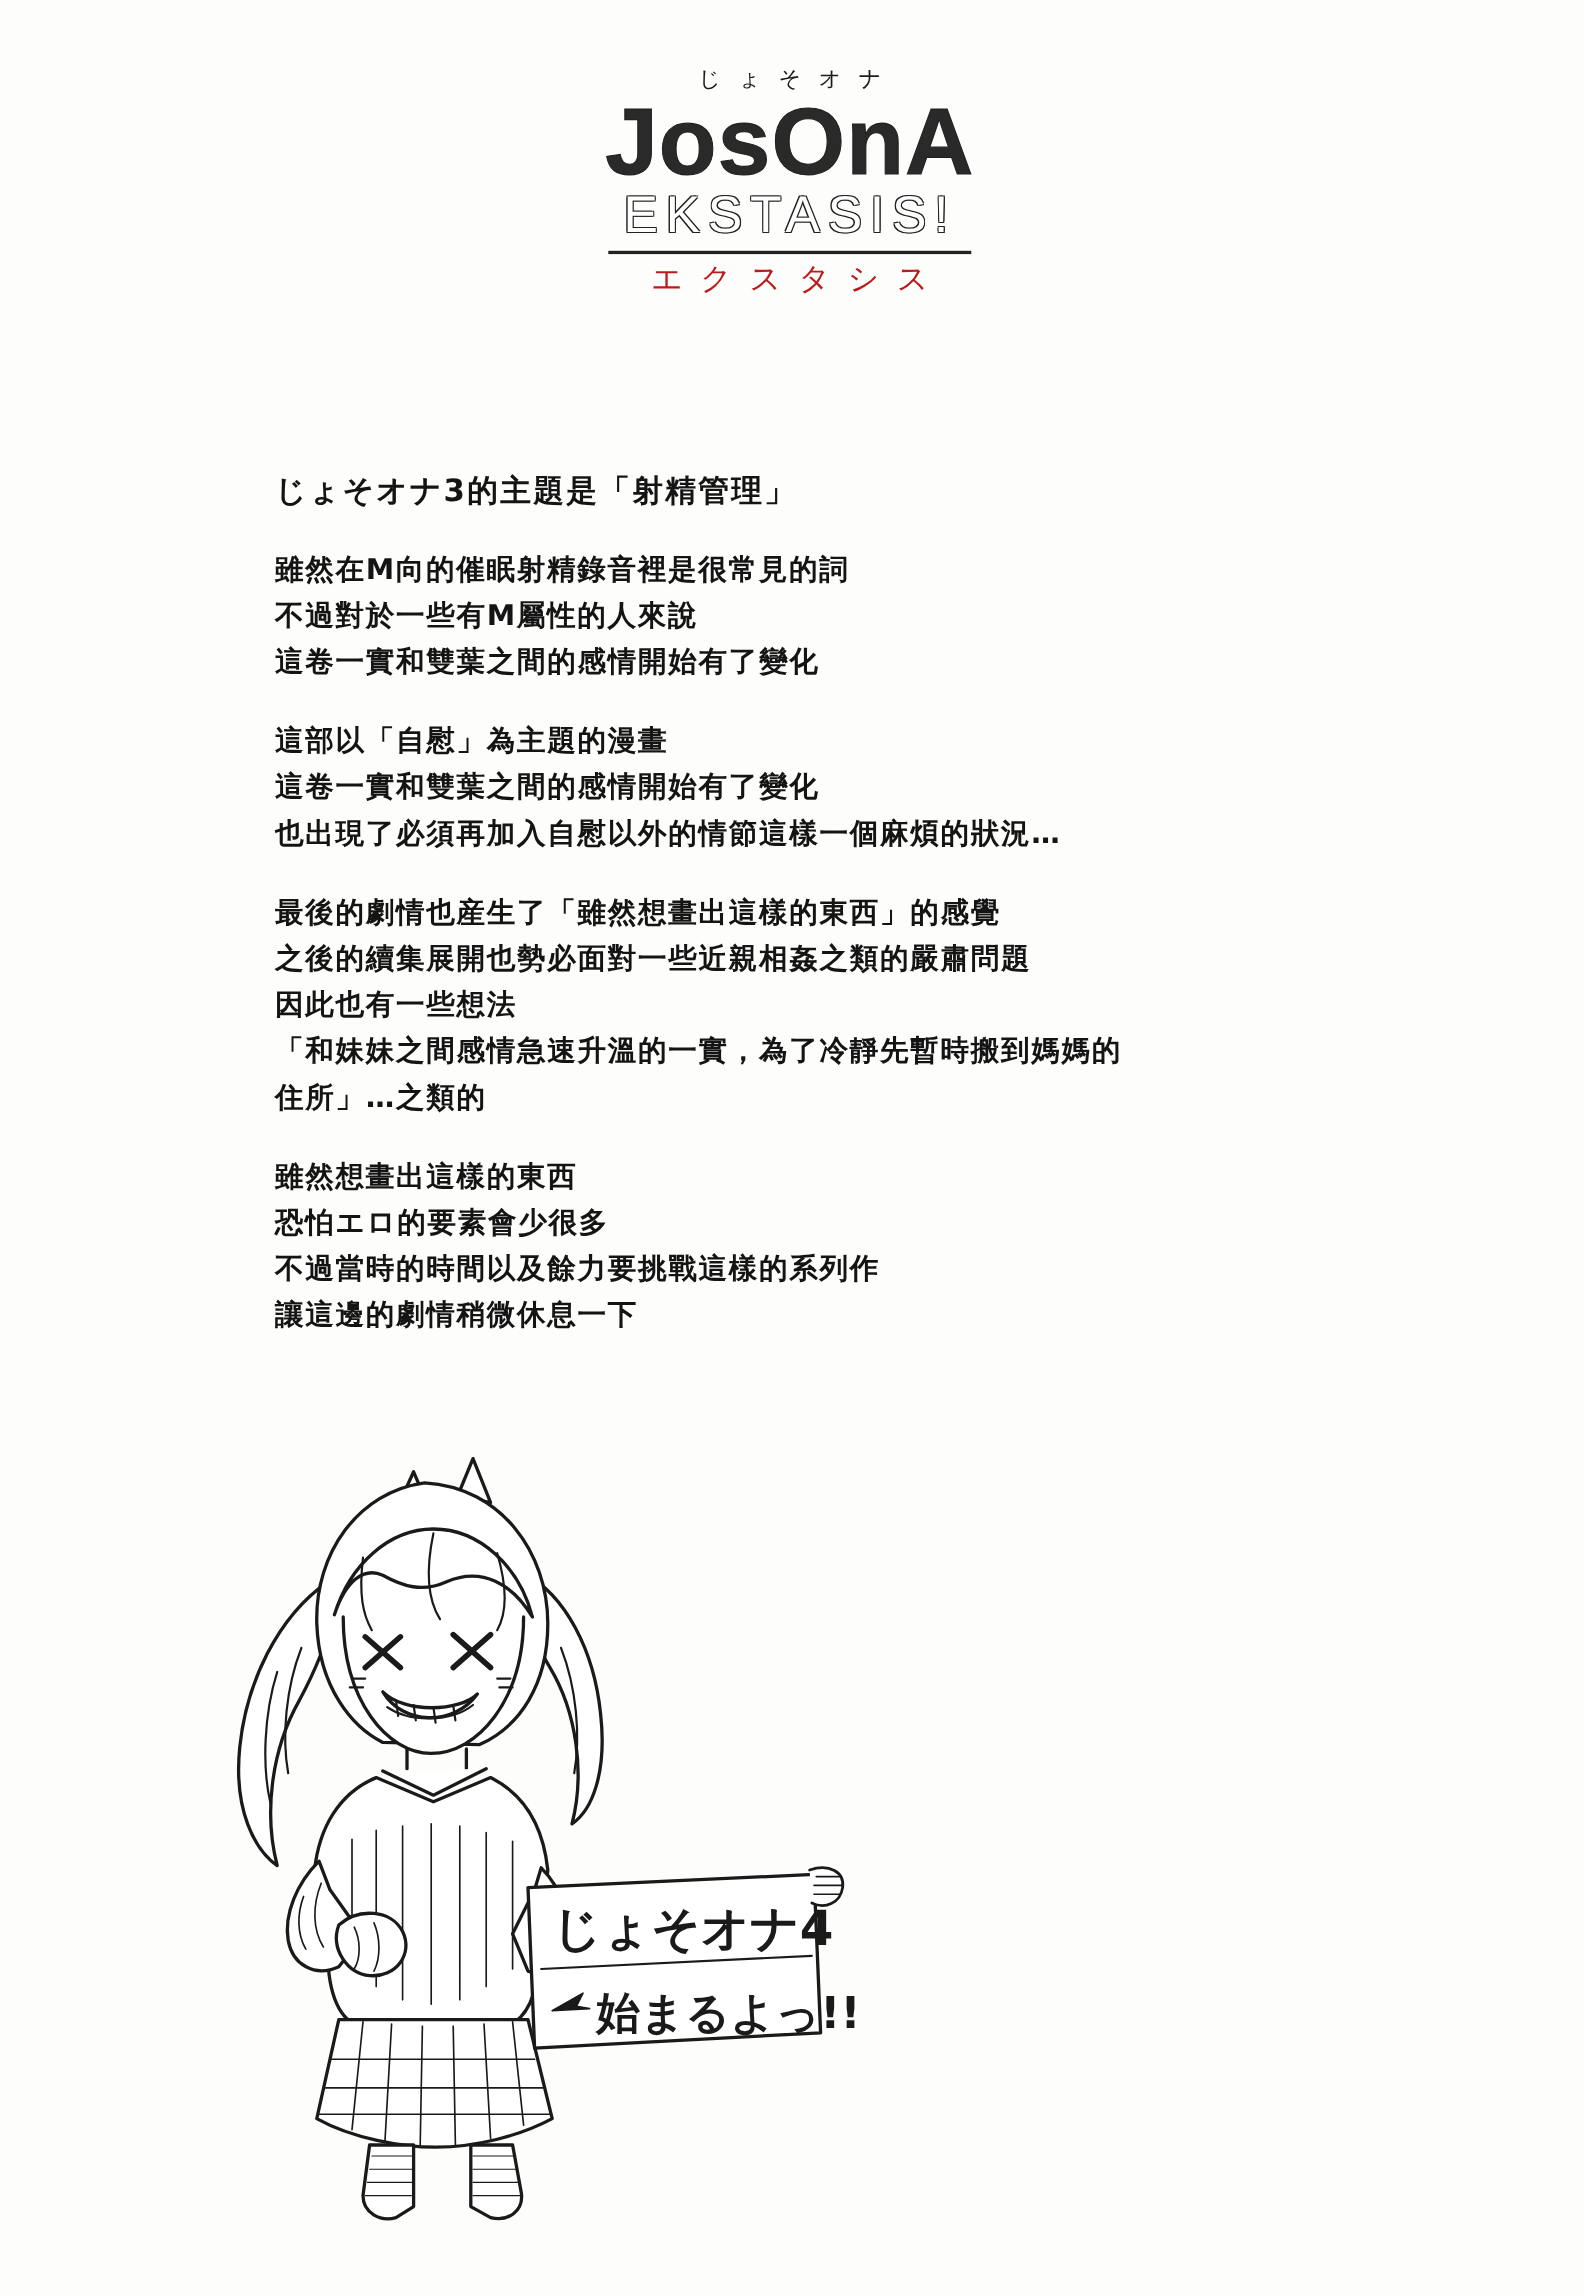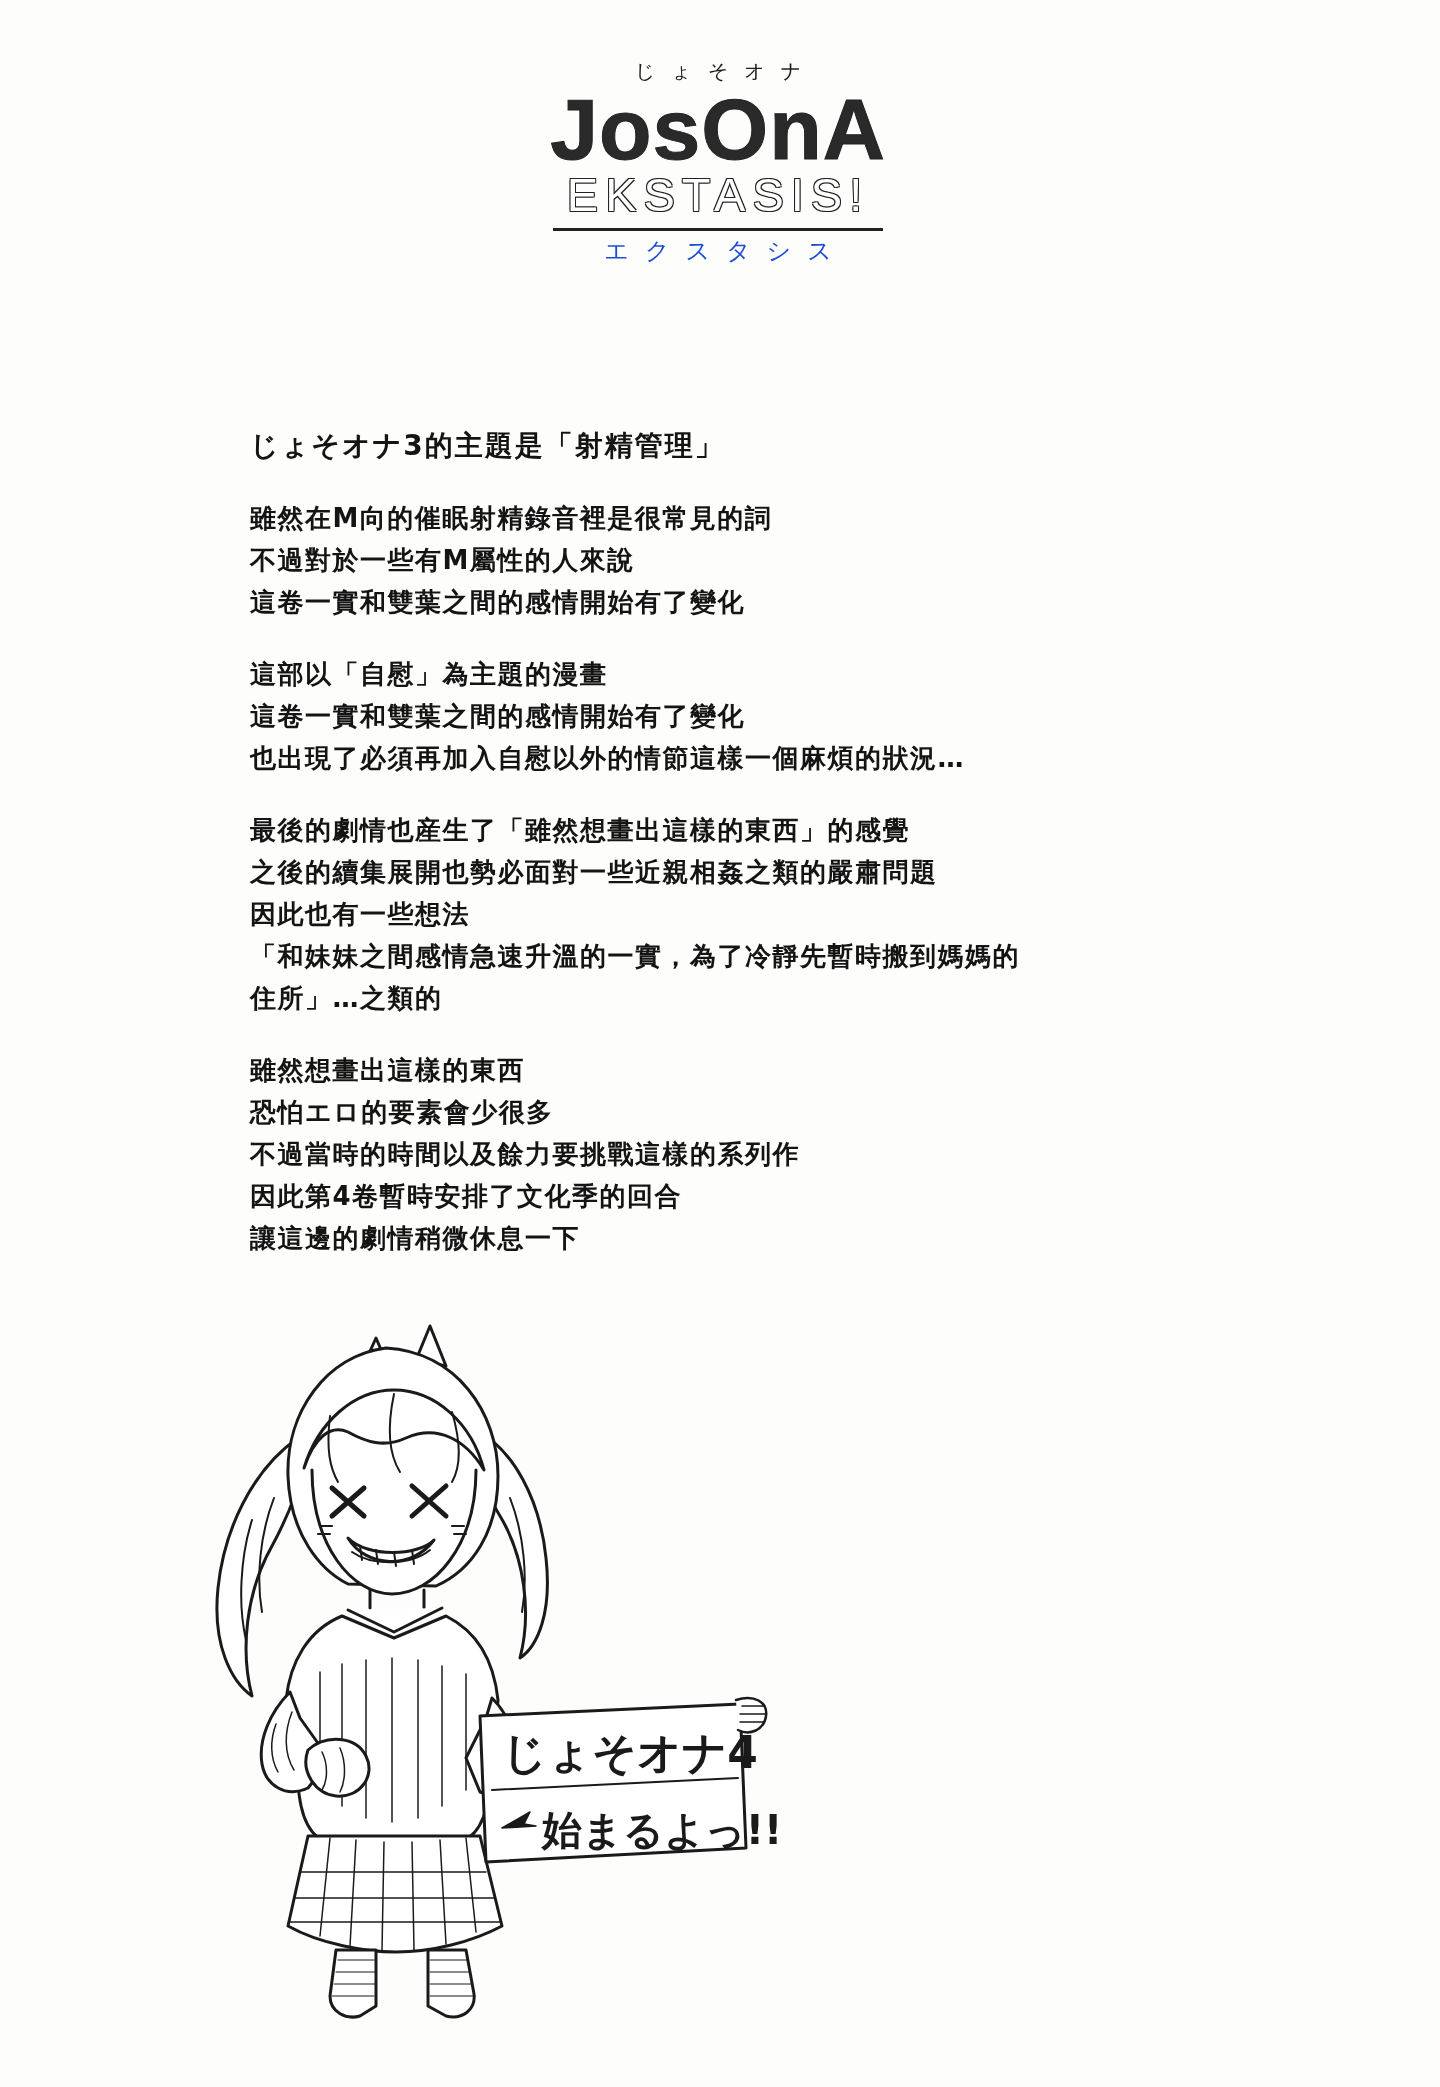--- a/index.html
+++ b/index.html
@@ -58,23 +58,23 @@
       -1px 1px 0 #222, 1px 1px 0 #222;
     margin-top: -4px;
   }
   .logo-rule {
     width: 330px;
     height: 3px;
     background: #222;
     margin: 6px auto 4px auto;
   }
   .logo-furigana-bottom {
-    font-size: 24px;
+    font-size: 28px;
     letter-spacing: 16px;
-    color: #1d4ed8;
+    color: #b91c1c;
     margin-left: 16px;
   }
 
   
   .text-body {
     position: absolute;
     left: 250px;
     top: 425px;
     width: 1010px;
     font-family: "DejaVu Sans", sans-serif;
@@ -144,21 +144,20 @@
       <span class="line">之後的續集展開也勢必面對一些近親相姦之類的嚴肅問題</span>
       <span class="line">因此也有一些想法</span>
       <span class="line">「和妹妹之間感情急速升溫的一實，為了冷靜先暫時搬到媽媽的</span>
       <span class="line">住所」…之類的</span>
     </p>
 
     <p class="para">
       <span class="line">雖然想畫出這樣的東西</span>
       <span class="line">恐怕エロ的要素會少很多</span>
       <span class="line">不過當時的時間以及餘力要挑戰這樣的系列作</span>
-      <span class="line">因此第4卷暫時安排了文化季的回合</span>
       <span class="line">讓這邊的劇情稍微休息一下</span>
     </p>
 
   </div>
 
   <div class="illustration">
     <svg viewBox="0 0 680 700" width="680" height="700" xmlns="http://www.w3.org/2000/svg">
       <g fill="none" stroke="#1a1a1a" stroke-width="3" stroke-linecap="round" stroke-linejoin="round">
 
         <path d="M176 62 L196 18 L214 60 Z" fill="#fff"></path>

